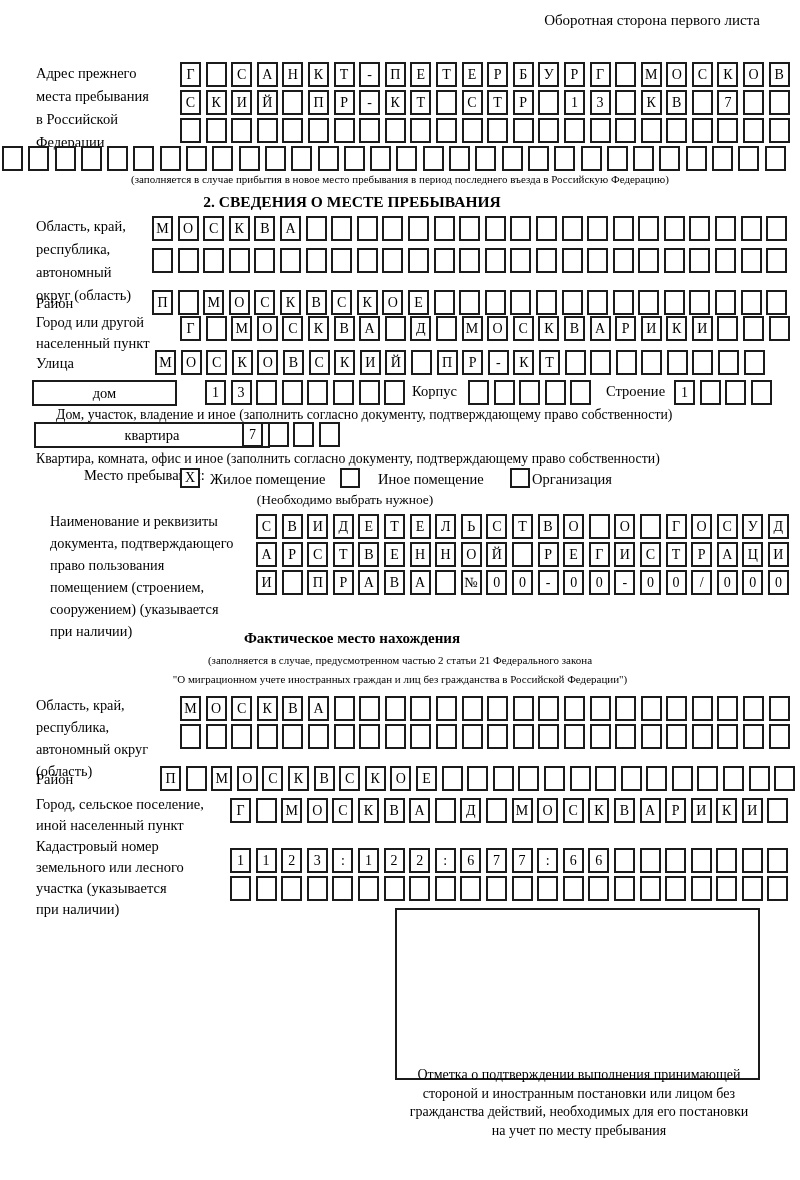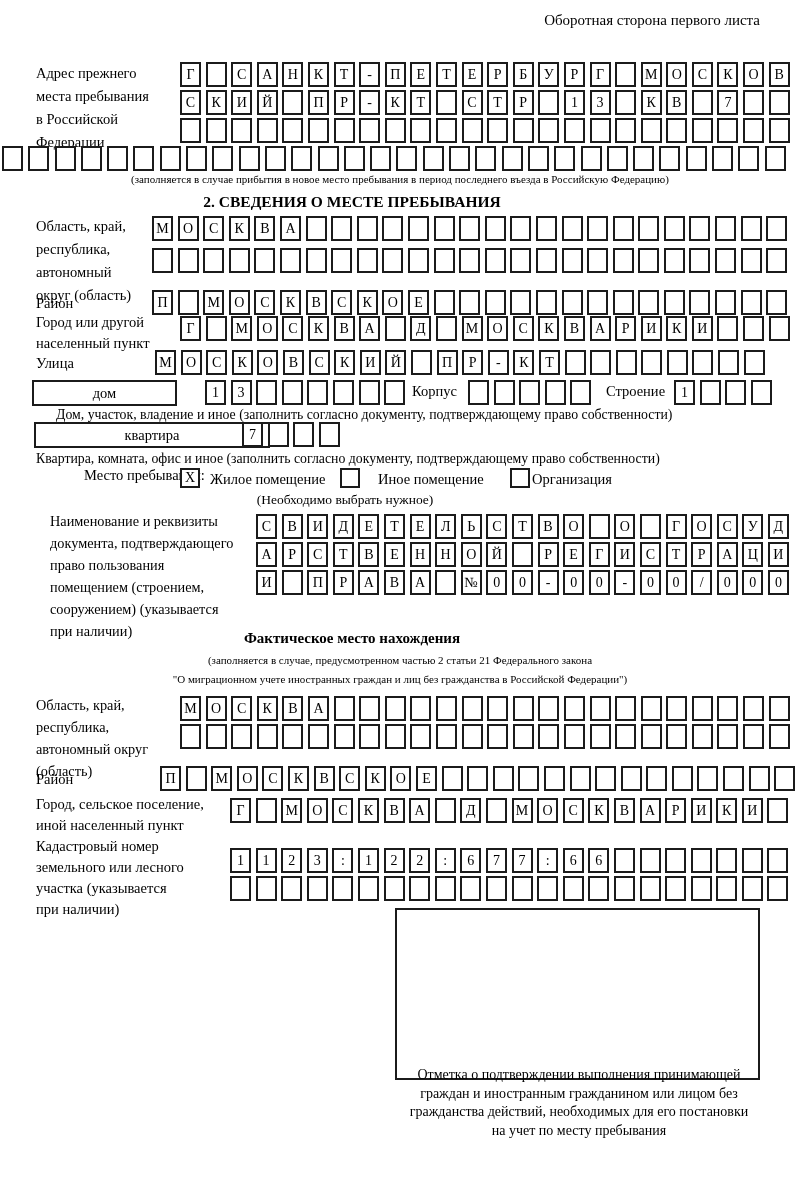--- a/index.html
+++ b/index.html
@@ -601,18 +601,18 @@
       <span class="cell"></span>
       <span class="cell"></span>
       <span class="cell"></span>
       <span class="cell"></span>
       <span class="cell"></span>
     </div>
 
   <div class="abs markbox" style="left:395px;top:908px;width:365px;height:172px;"></div>
   <div class="abs marknote" style="left:390px;top:1066px;width:378px;">
     <div>Отметка о подтверждении выполнения принимающей</div>
-    <div>граждан и иностранным гражданином или лицом без</div>
+    <div>стороной и иностранным постановки или лицом без</div>
     <div>гражданства действий, необходимых для его постановки</div>
     <div>на учет по месту пребывания</div>
   </div>
 
 </div>
 
 </body></html>

